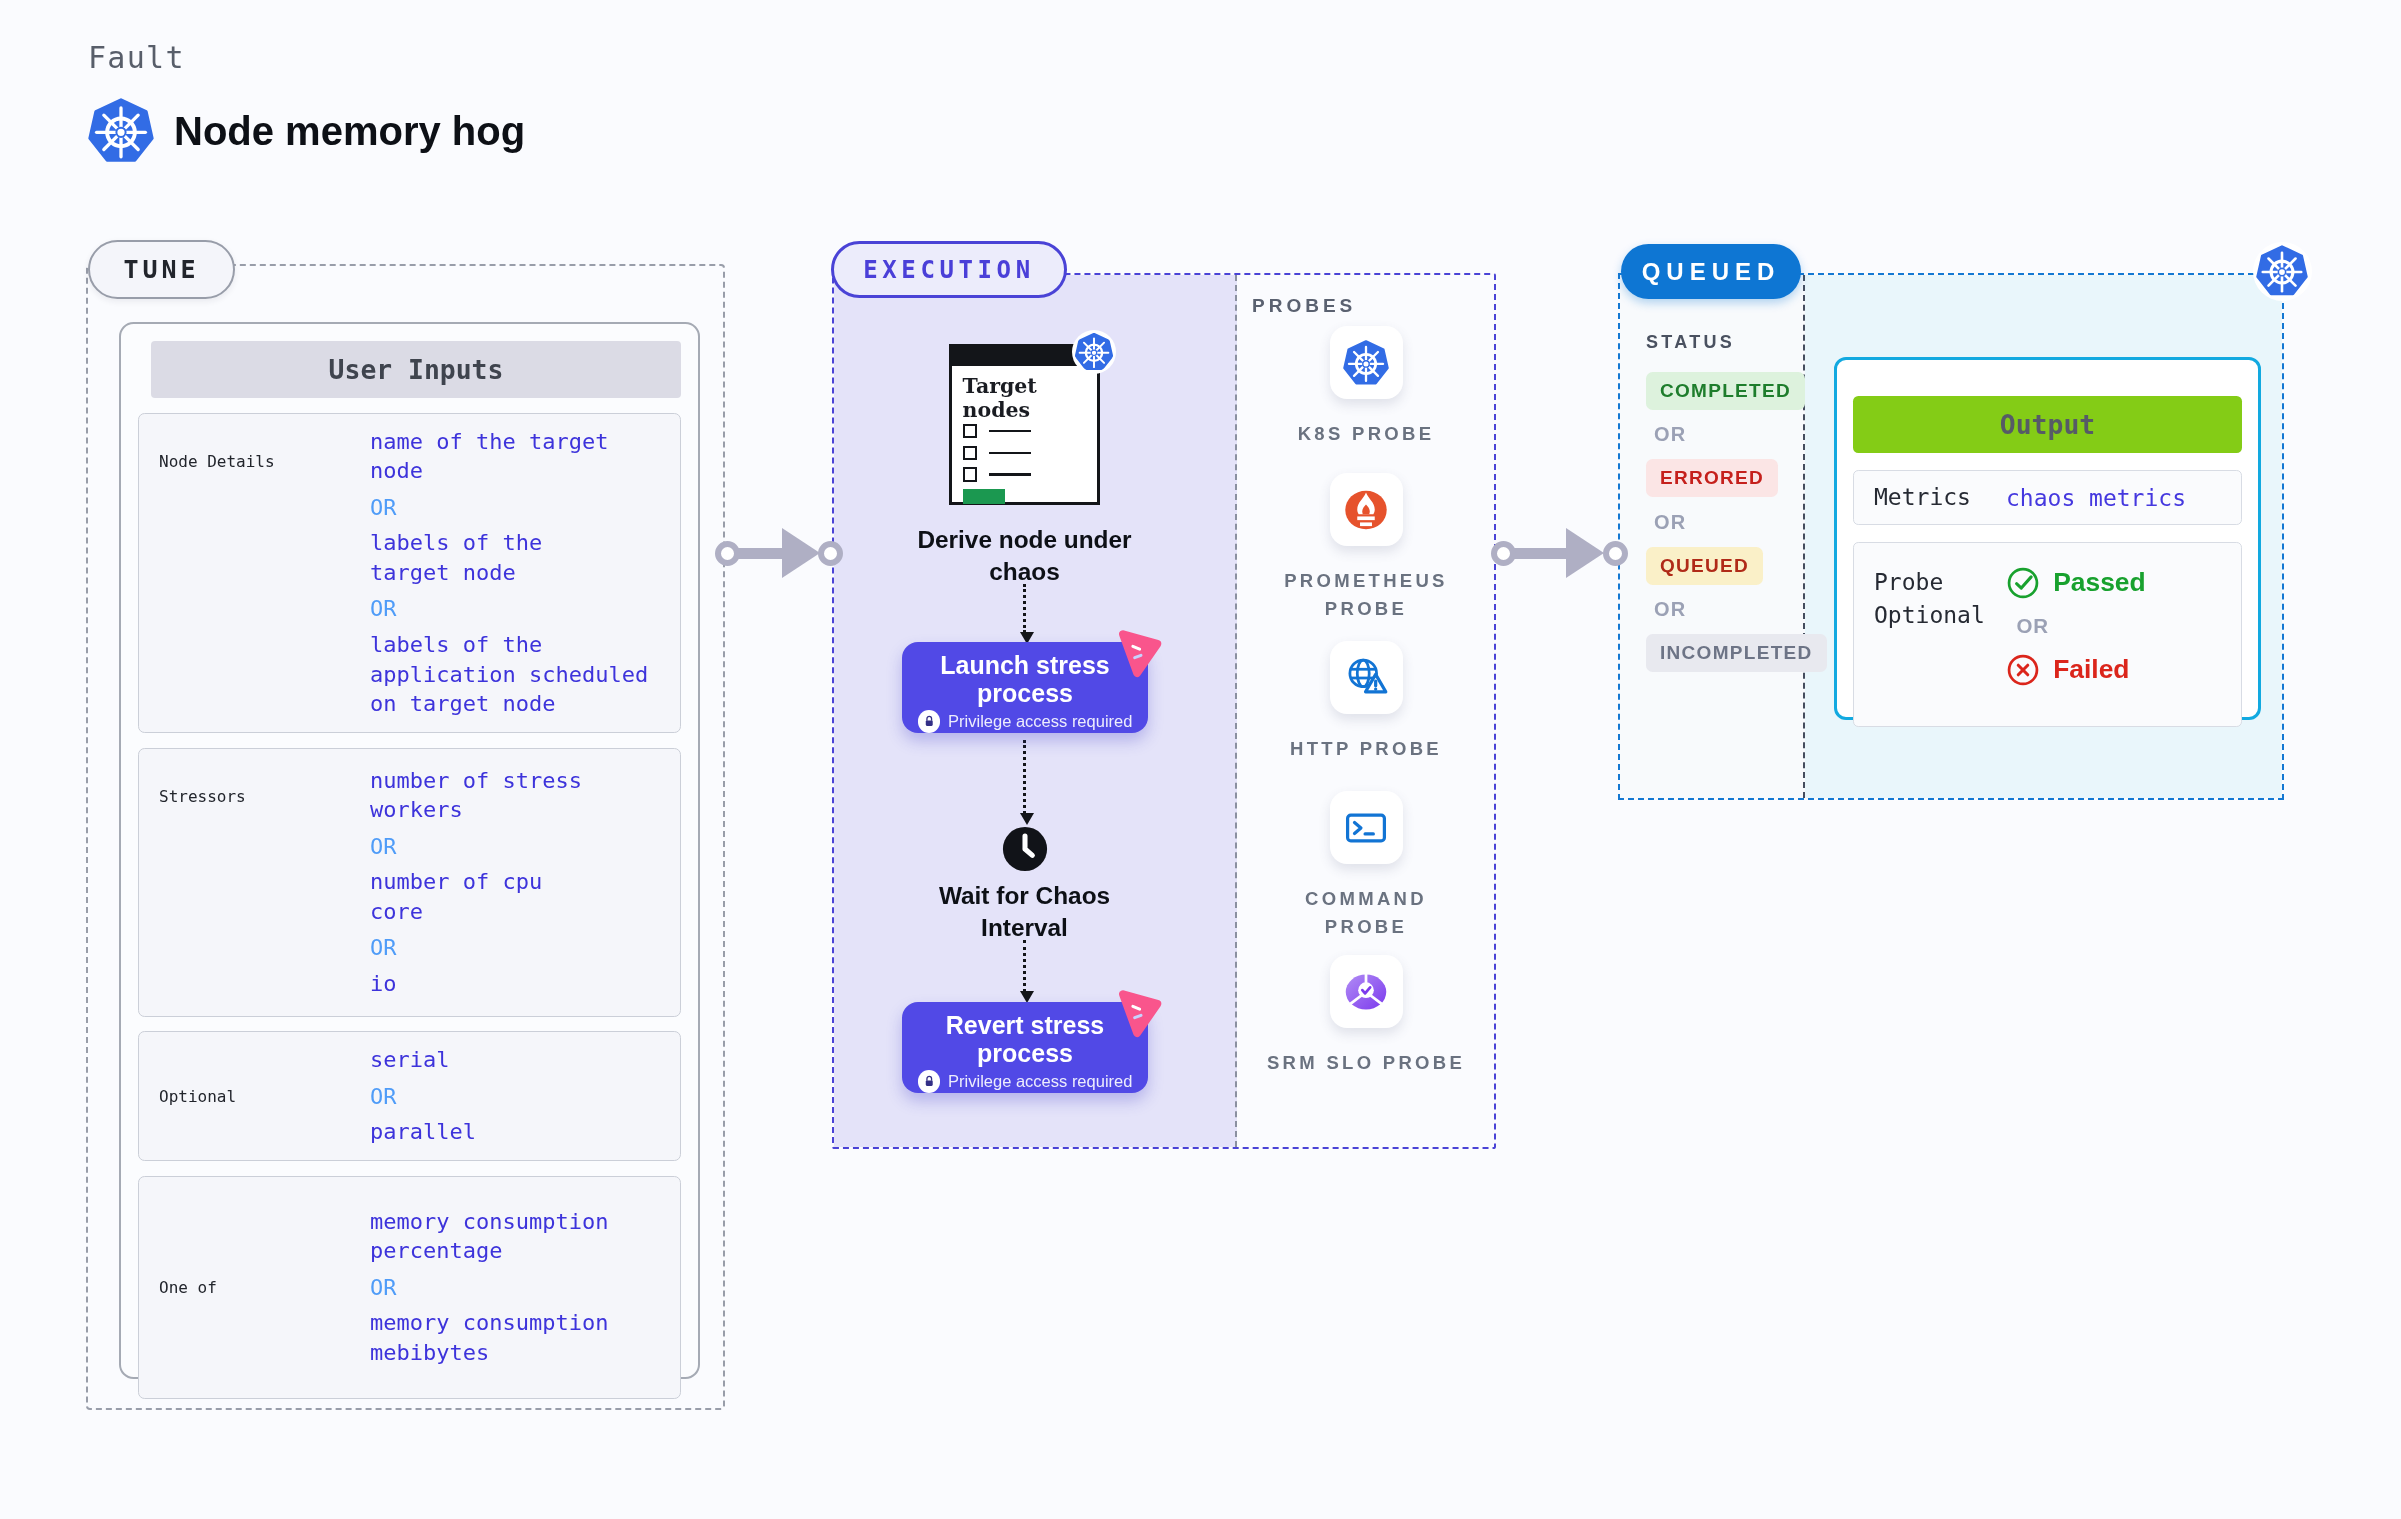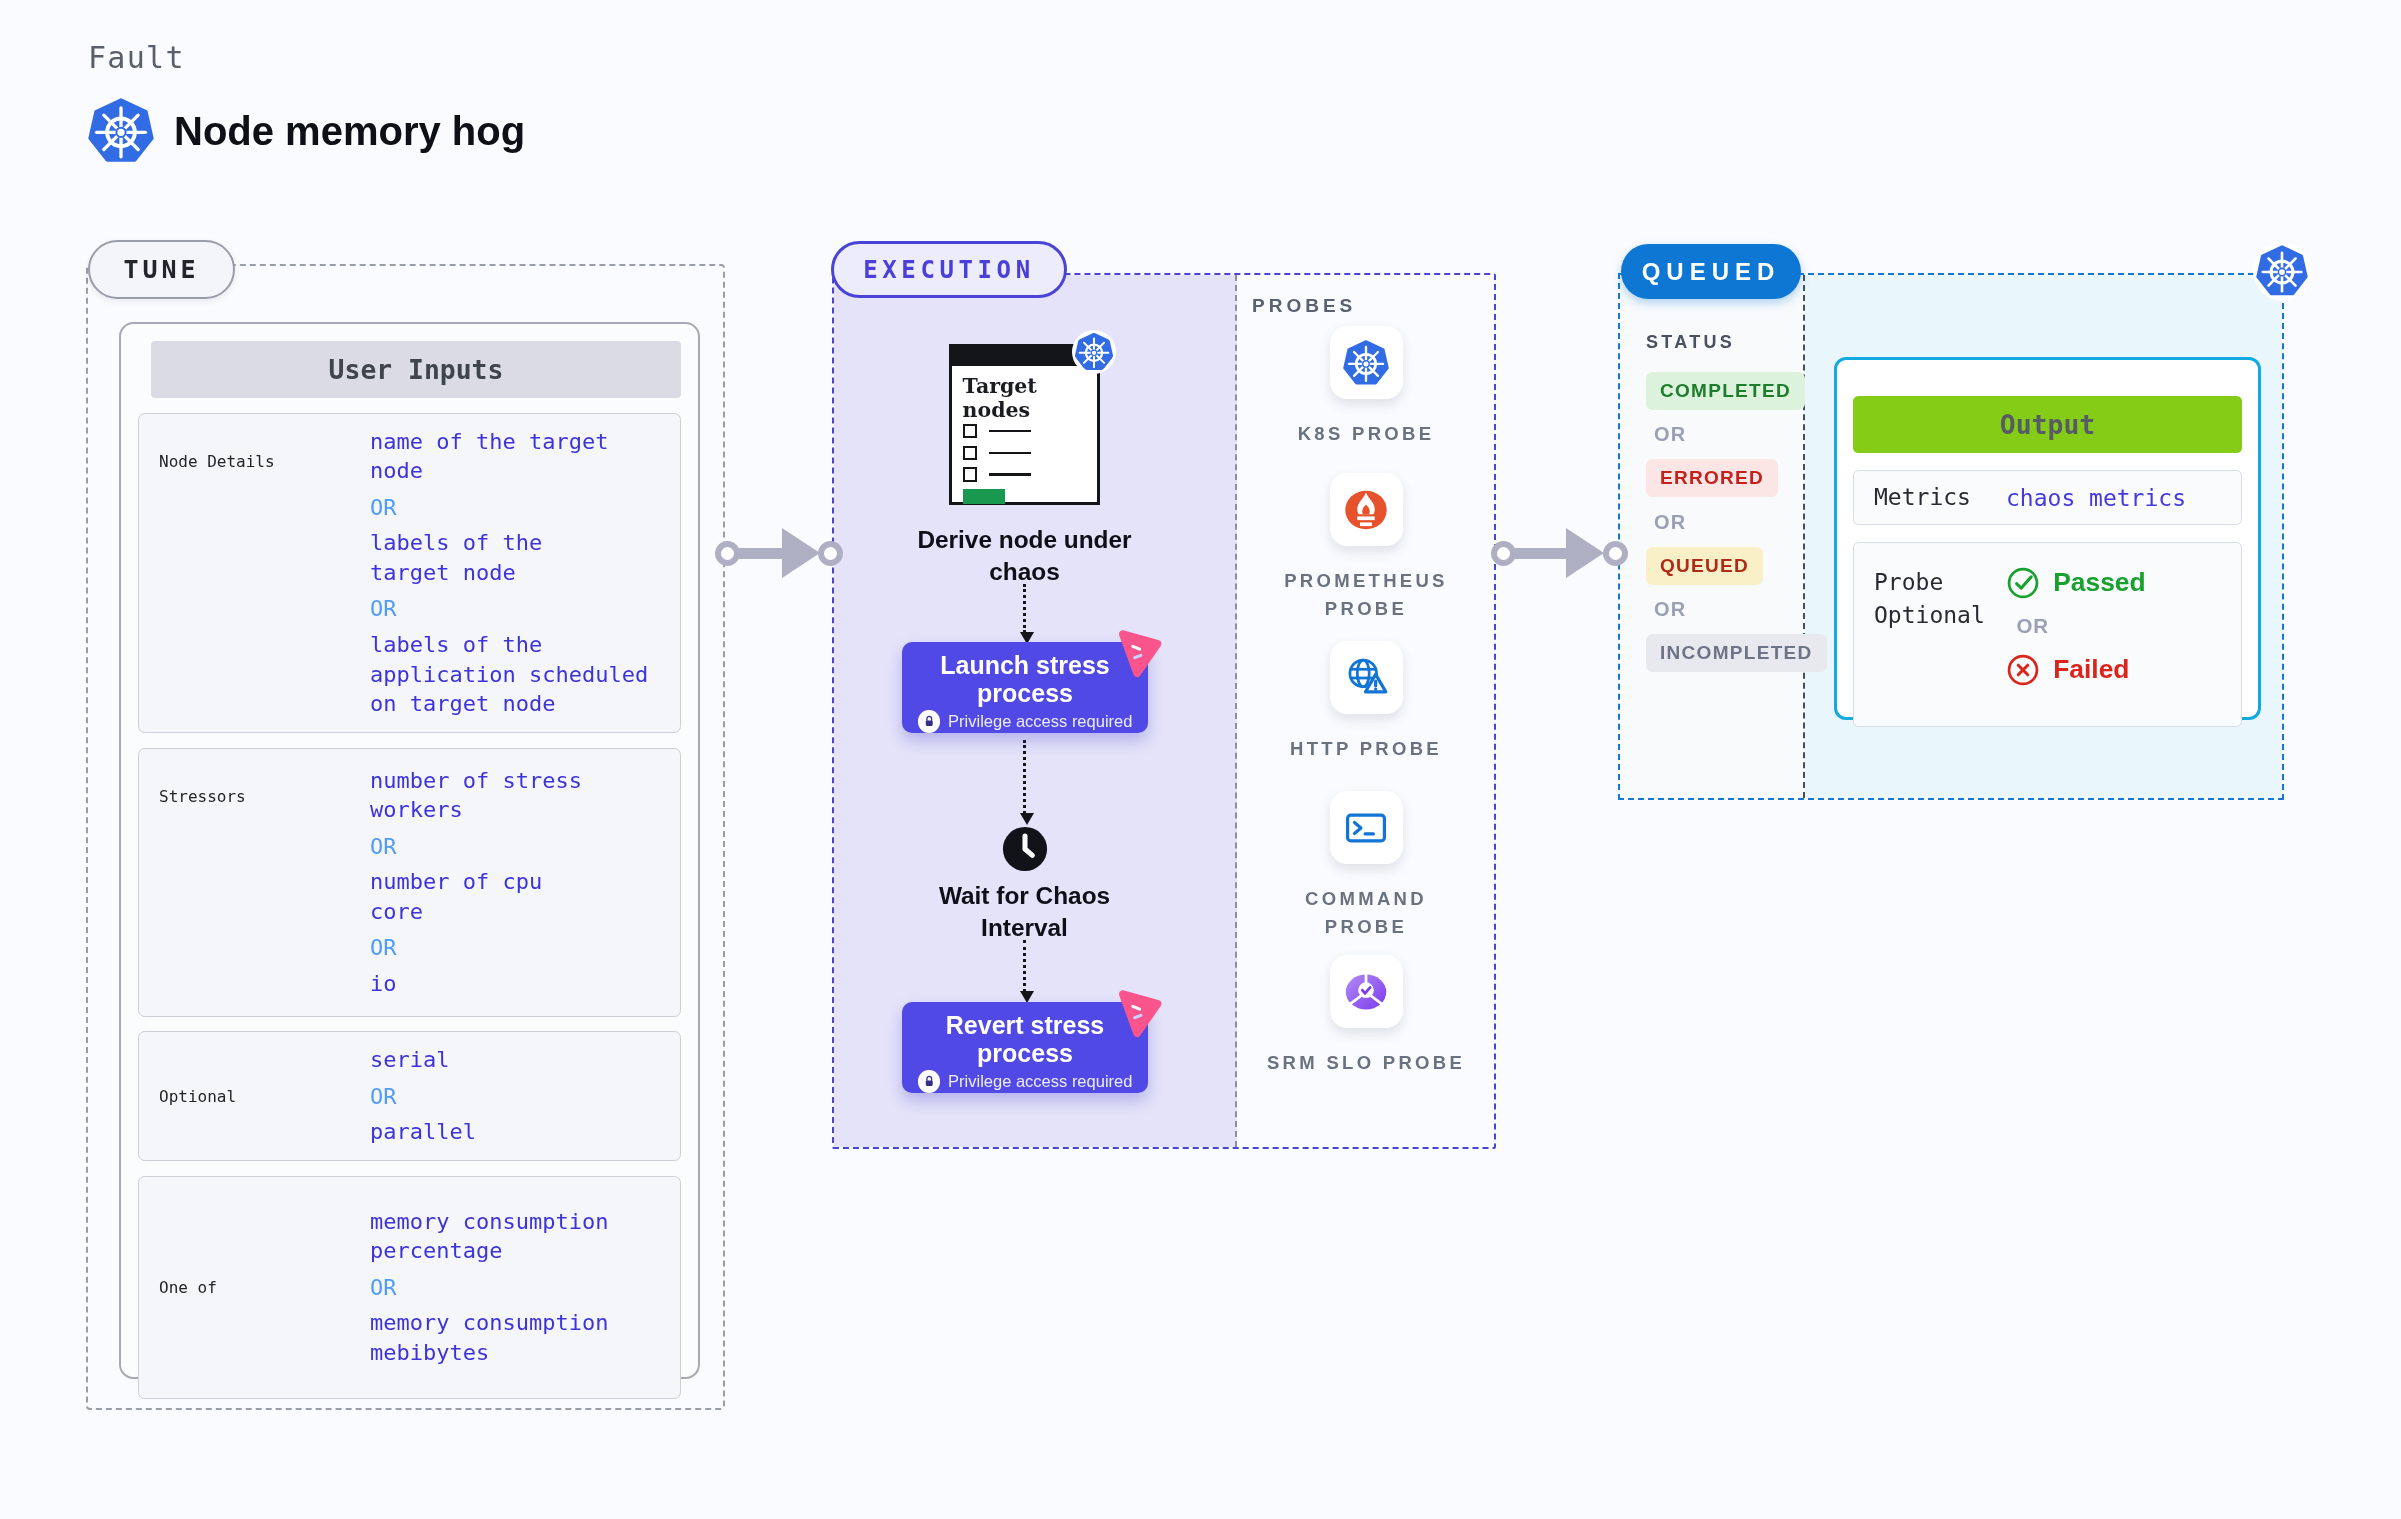--- a/index.html
+++ b/index.html
@@ -56,21 +56,21 @@
   .k8s-halo{background:#fff;border-radius:50%;padding:2.6px;}
   .step-text{text-align:center;font-weight:700;color:#0D1016;line-height:1.3;font-size:24.4px;}
   .derive-text{left:886px;top:524px;width:277px;}
   .wait-text{left:919px;top:880px;width:211px;}
   .conn{width:0;border-left:3.3px dotted #131519;}
   .conn:after{content:"";position:absolute;bottom:-10.6px;left:-6px;width:0;height:0;
     border-left:7.3px solid transparent;border-right:7.3px solid transparent;border-top:12px solid #131519;}
   .c1{left:1023px;top:584px;height:49px;}
   .c2{left:1023px;top:740px;height:74px;}
   .c3{left:1023px;top:940px;height:52px;}
-  .chaos-btn{width:246px;height:91px;background:#5149E6;border-radius:10px;color:#fff;
+  .chaos-btn{width:246px;height:91px;background:#5149E6;border-radius:16px;color:#fff;
     box-shadow:0 8px 14.5px rgba(62,56,200,.28);z-index:2;}
   .launch-btn{left:902px;top:642px;} .revert-btn{left:902px;top:1002px;}
   .btn-title{font-size:25px;font-weight:700;text-align:center;line-height:1.12;margin-top:9.2px;}
   .btn-sub{display:flex;align-items:center;justify-content:center;gap:8px;margin-top:3.3px;}
   .lock-circle{width:22.5px;height:22.5px;background:#fff;border-radius:50%;display:flex;
     align-items:center;justify-content:center;}
   .btn-sub-text{font-size:16.5px;color:#EDEDFD;}
   .pink-badge{position:absolute;top:-12px;right:-14.5px;width:50px;height:50px;transform:rotate(6deg);}
   .clock-wrap{left:1002px;top:826px;width:46px;height:46px;}
 

